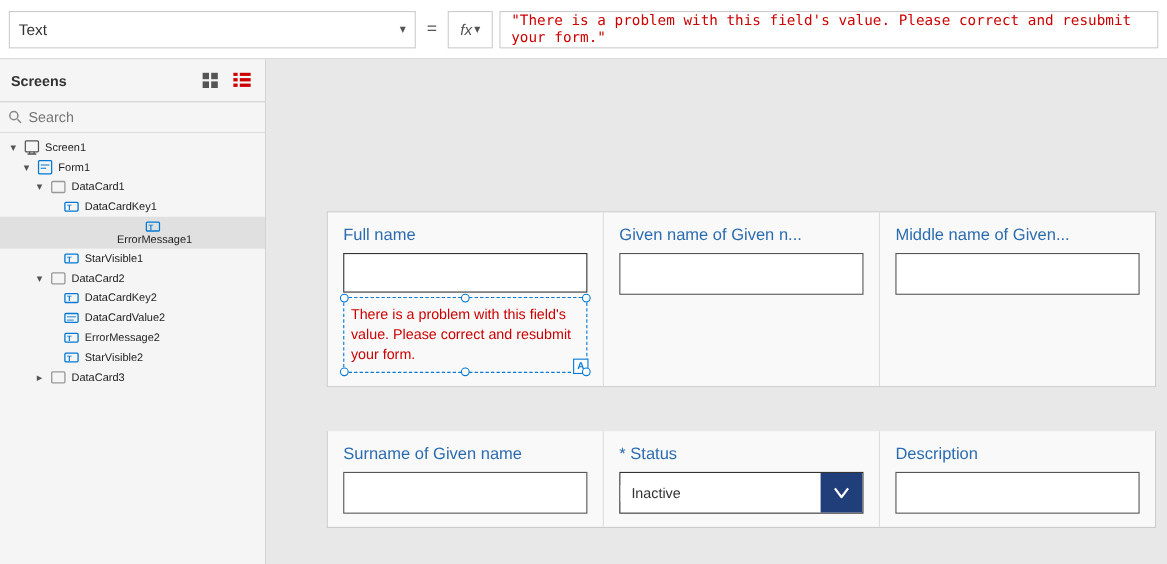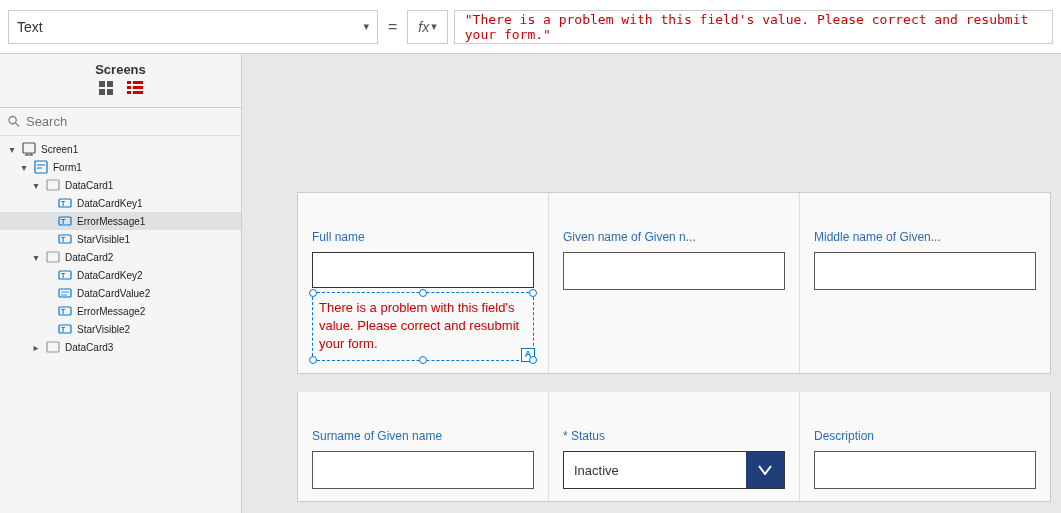--- a/index.html
+++ b/index.html
@@ -73,21 +73,20 @@
       display: flex;
       flex-direction: column;
       flex-shrink: 0;
     }
     .sidebar-header {
       display: flex;
       align-items: center;
       justify-content: space-between;
       padding: 8px 10px;
       border-bottom: 1px solid #d0d0d0;
-      flex-direction: column;
     }
     .sidebar-header-title {
       font-size: 13px;
       font-weight: 600;
       color: #333;
     }
     .sidebar-header-icons {
       display: flex;
       gap: 6px;
     }
@@ -121,21 +120,21 @@
       padding: 4px 0;
     }
     .tree-item {
       display: flex;
       align-items: center;
       padding: 2px 0;
       cursor: pointer;
       user-select: none;
       white-space: nowrap;
     }
-    .tree-item.highlighted { background: #e0e0e0; }
+    .tree-item.highlighted { background: #e0e0e0; flex-direction: column; }
     .tree-toggle {
       width: 16px;
       text-align: center;
       font-size: 10px;
       color: #555;
       flex-shrink: 0;
     }
     .tree-icon {
       width: 18px;
       height: 14px;
@@ -173,25 +172,24 @@
 
     .field-card {
       flex: 1;
       padding: 12px 14px;
       border-right: 1px solid #ddd;
       min-width: 0;
     }
     .field-card:last-child { border-right: none; }
 
     .field-label {
-      font-size: 12px;
+      font-size: 15px;
       color: #2b6cb0;
       margin-bottom: 8px;
       display: block;
-      margin-top: 25px;
     }
 
     .field-input {
       width: 100%;
       height: 38px;
       border: 1px solid #555;
       background: #fff;
       outline: none;
       font-size: 13px;
       padding: 0 6px;

